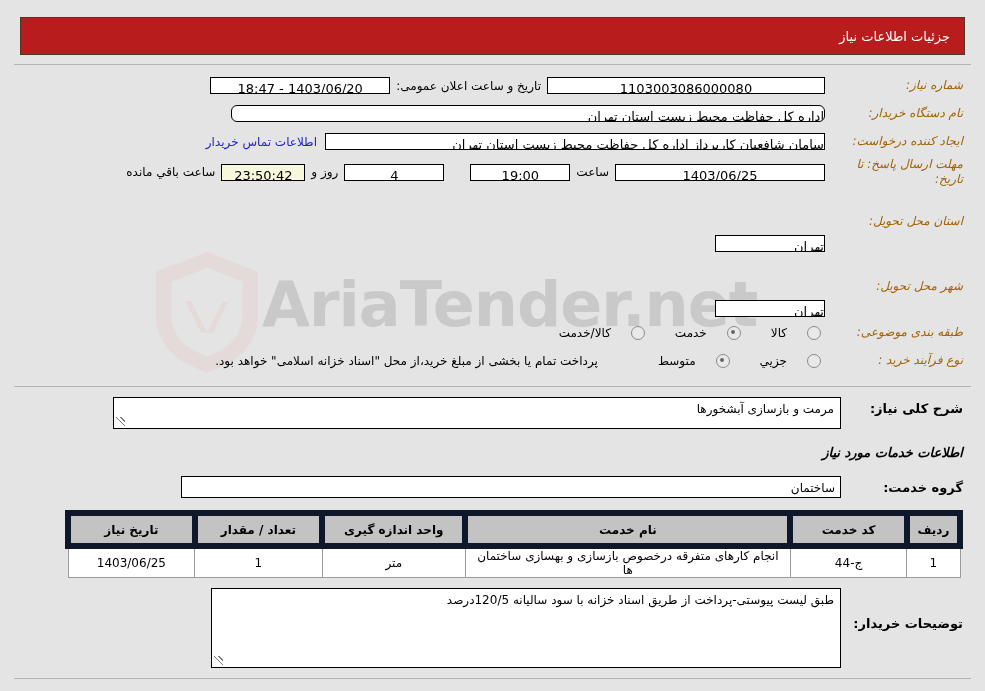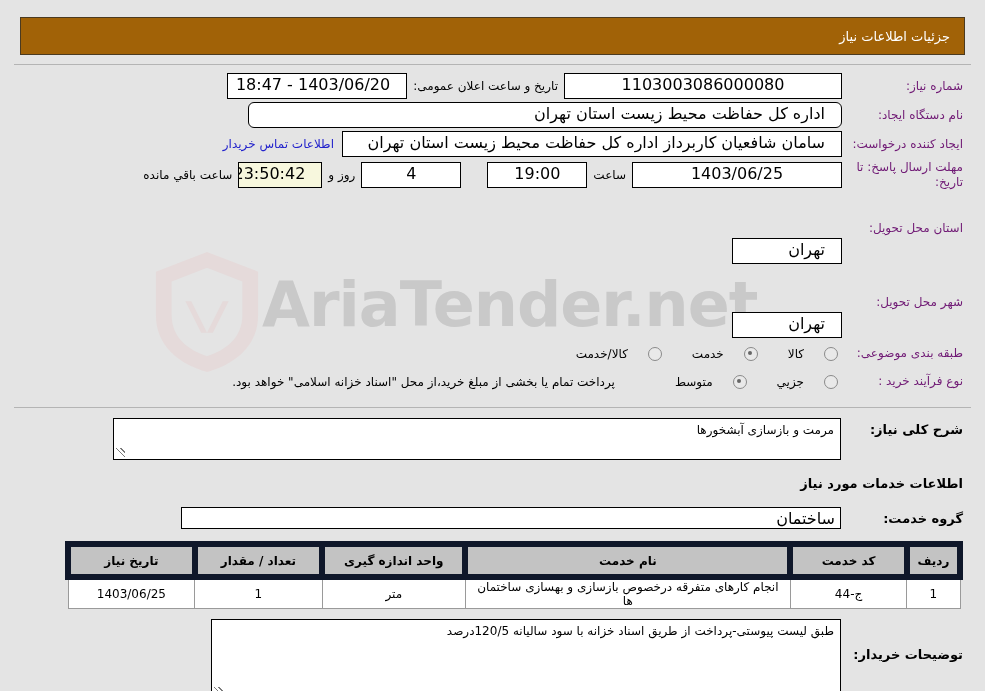--- a/index.html
+++ b/index.html
@@ -47,21 +47,21 @@
     direction: ltr;
     white-space: nowrap;
   }
 
   .page { position: relative; z-index: 2; }
 
   
   .titlebar {
     margin: 17px 20px 0 20px;
     height: 38px;
-    background: #a16207;
+    background: #b91c1c;
     border: 1px solid #4b3a20;
     color: #ffffff;
     display: flex;
     align-items: center;
     justify-content: flex-start;
     padding: 0 14px;
     box-sizing: border-box;
     font-size: 13px;
   }
 
@@ -78,36 +78,37 @@
     display: flex;
     align-items: center;
     justify-content: flex-start;
     min-height: 25px;
     margin-bottom: 3px;
     padding-right: 8px;
   }
   .lbl {
     width: 118px;
     text-align: right;
-    padding-left: 3px;
-    font-size: 12px;
-    color: #701a75;
+    padding-left: 20px;
+    font-size: 12px;
+    color: #a16207;
     flex: none;
     line-height: 1.25;
+    font-style: italic;
   }
   .lbl-narrow { width: 118px; }
 
   .fld {
     border: 1px solid #000;
     background: #ffffff;
-    height: 26px;
+    height: 17px;
     line-height: 21px;
-    padding: 0 16px;
-    box-sizing: border-box;
-    font-size: 16px;
+    padding: 0 0;
+    box-sizing: border-box;
+    font-size: 13px;
     text-align: center;
     overflow: hidden;
     white-space: nowrap;
   }
   .fld-right { text-align: right; }
   .fld-yellow { background: #f7f7dd; }
 
   .w-needno   { width: 278px; }
   .w-org      { width: 594px; border-radius: 6px; }
   .w-creator  { width: 500px; }
@@ -201,39 +202,40 @@
     content: "";
     position: absolute;
     left: 2px;
     bottom: 2px;
     width: 9px;
     height: 9px;
     background:
       linear-gradient(45deg, transparent 45%, #7a7a7a 45%, #7a7a7a 55%, transparent 55%),
       linear-gradient(45deg, transparent 68%, #7a7a7a 68%, #7a7a7a 78%, transparent 78%);
   }
-  .ta-desc { width: 728px; height: 42px; }
+  .ta-desc { width: 728px; height: 32px; }
   .ta-remark { width: 630px; height: 80px; }
 
   .section-title {
     font-weight: bold;
     font-size: 13px;
     text-align: right;
     margin: 10px 0 10px 0;
     padding-right: 0;
     width: 100%;
+    font-style: italic;
   }
 
   .fld-group {
     width: 660px;
     height: 22px;
     line-height: 22px;
     border: 1px solid #000;
     background: #fff;
-    font-size: 16px;
+    font-size: 12px;
     text-align: right;
     padding: 0 5px;
     box-sizing: border-box;
   }
 
   
   table.items {
     border-collapse: collapse;
     width: 898px;
     margin: 12px 0 0 0;
@@ -311,21 +313,21 @@
   <div class="panel">
 
     <div class="row">
       <div class="lbl">شماره نیاز:</div>
       <div class="fld w-needno">1103003086000080</div>
       <div class="inline-txt">تاریخ و ساعت اعلان عمومی:</div>
       <div class="fld w-annc">1403/06/20 - 18:47</div>
     </div>
 
     <div class="row">
-      <div class="lbl">نام دستگاه ایجاد:</div>
+      <div class="lbl">نام دستگاه خریدار:</div>
       <div class="fld fld-right w-org">اداره کل حفاظت محیط زیست استان تهران</div>
     </div>
 
     <div class="row">
       <div class="lbl">ایجاد کننده درخواست:</div>
       <div class="fld fld-right w-creator">سامان شافعیان کاربرداز اداره کل حفاظت محیط زیست استان تهران</div>
       <div class="link">اطلاعات تماس خریدار</div>
     </div>
 
     <div class="row">

